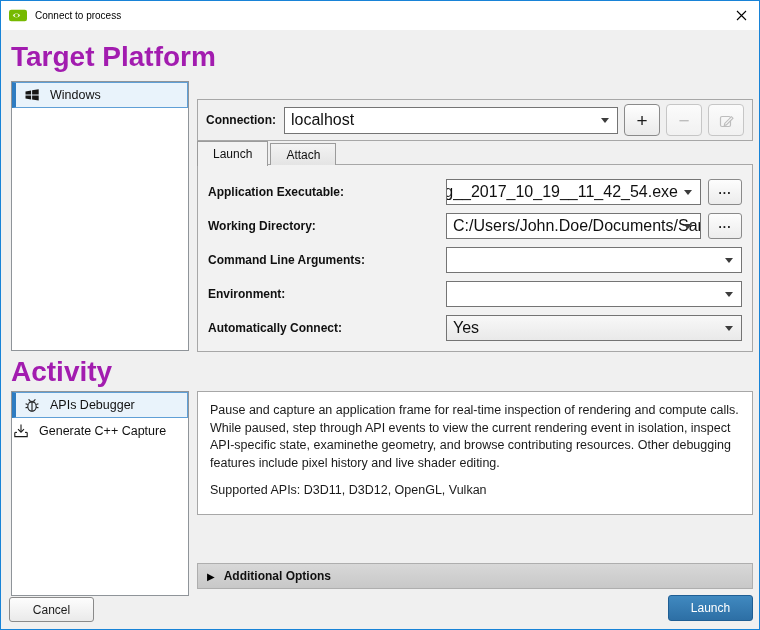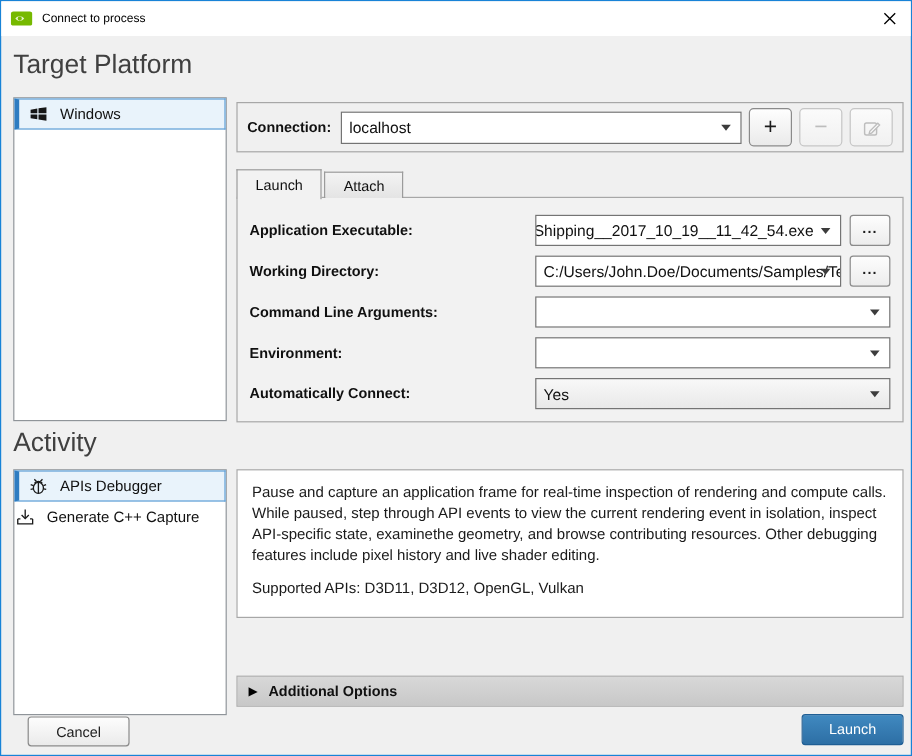--- a/index.html
+++ b/index.html
@@ -12,42 +12,42 @@
   }
 
   
   .titlebar { position:absolute; top:0; left:0; right:0; height:29px; background:#ffffff;
               display:flex; align-items:center; padding-left:8px; }
   .titlebar .title { font-size:10px; color:#000; margin-left:8px; }
   .close-btn { position:absolute; top:0; right:0; width:36px; height:29px; border:none; background:transparent;
                display:flex; align-items:center; justify-content:center; cursor:pointer; }
 
   
-  .heading { position:absolute; left:10px; font-size:22px; color:#404040; font-weight:400; letter-spacing:0; }
+  .heading { position:absolute; left:10px; font-size:28px; color:#a21caf; font-weight:700; letter-spacing:0; }
   .heading.tp { top:40px; }
   .heading.act { top:355px; }
 
   
   .listbox { position:absolute; background:#ffffff; border:1px solid #8f9499; }
   .platform-list { left:10px; top:80px; width:178px; height:270px; }
   .activity-list { left:10px; top:390px; width:178px; height:205px; }
   .list-item { height:26px; display:flex; align-items:center; gap:9px; 
                font-size:12.5px; color:#111; cursor:default; }
   .list-item.selected { background:#e9f3fb; border:1px solid #5f9fd6; border-left:4px solid #2e7cc1; padding-left:7px; }
   .licon { width:18px; height:18px; display:flex; align-items:center; justify-content:center; flex:none; }
 
   
-  .conn-group { position:absolute; left:196px; top:84px; width:556px; height:42px;
+  .conn-group { position:absolute; left:196px; top:98px; width:556px; height:42px;
                 border:1px solid #a7a7a7; display:flex; align-items:center; padding:0 8px; gap:6px; }
   .lbl { font-weight:bold; font-size:12px; color:#101010; white-space:nowrap; }
   .conn-group .lbl { margin-right:2px; }
 
   .combo { position:relative; height:27px; background:#ffffff; border:1px solid #747474;
            display:flex; align-items:center; flex:1; overflow:hidden; }
-  .combo-text { padding:0 6px; font-size:13px; color:#101010; white-space:nowrap; overflow:hidden; }
+  .combo-text { padding:0 6px; font-size:16px; color:#101010; white-space:nowrap; overflow:hidden; }
   .combo .tri { position:absolute; right:8px; top:50%; margin-top:-2px; width:0; height:0;
                 border-left:4px solid transparent; border-right:4px solid transparent; border-top:5px solid #3c3c3c; }
   .combo.clip-left .combo-text { position:absolute; right:22px; padding:0; }
   .combo.dropdown { background:linear-gradient(#f8f8f8,#e9e9e9); }
 
   .sq-btn { width:36px; height:32px; border:1px solid #8a8a8a; border-radius:4px; flex:none;
             background:linear-gradient(#fefefe,#eaeaea); font-size:19px; line-height:1; color:#1c1c1c;
             display:flex; align-items:center; justify-content:center; cursor:pointer; }
   .sq-btn.disabled { color:#bdbdbd; border-color:#c6c6c6; background:linear-gradient(#fbfbfb,#f1f1f1); }
 
@@ -75,21 +75,21 @@
 
   .addopts { position:absolute; left:196px; top:562px; width:556px; height:26px;
              background:linear-gradient(#d8d8d8,#c8c8c8); border:1px solid #aeaeae;
              display:flex; align-items:center; gap:9px; padding-left:9px; cursor:pointer; }
   .addopts .exp { font-size:10px; color:#000; }
   .addopts .lbl { font-size:12px; }
 
   
   .btn { position:absolute; border-radius:3px; font-size:12px; display:flex; align-items:center;
          justify-content:center; cursor:pointer; }
-  .cancel-btn { left:22px; top:596px; width:85px; height:25px; border:1px solid #8a8a8a;
+  .cancel-btn { left:8px; top:596px; width:85px; height:25px; border:1px solid #8a8a8a;
                 background:linear-gradient(#fdfdfd,#eaeaea); color:#1c1c1c; }
   .launch-btn { left:667px; top:594px; width:85px; height:26px; border:1px solid #1f5e94;
                 background:linear-gradient(#4089c0,#2d6fa5); color:#ffffff; }
 
   svg { display:block; }
 </style>
 </head>
 <body>
 
 <div class="window">

